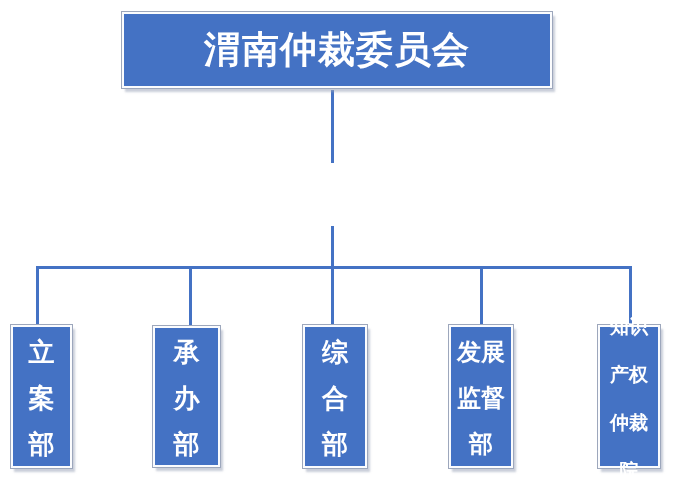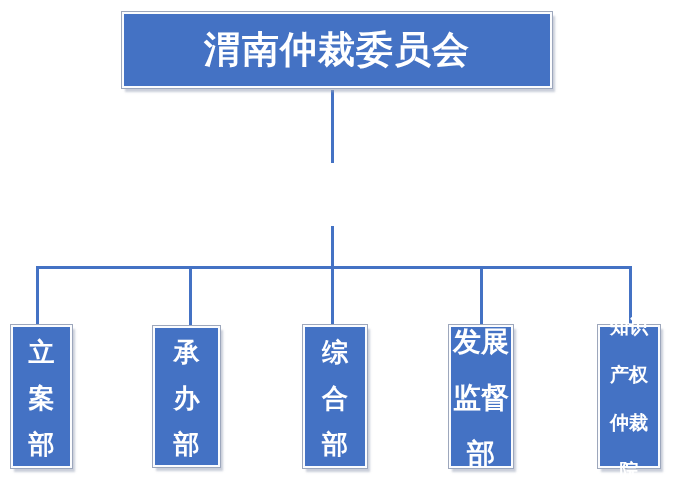--- a/index.html
+++ b/index.html
@@ -44,21 +44,21 @@
     top: 325px;
     height: 143px;
     white-space: pre-line;
     font-size: 26px;
     line-height: 46px;
     padding-top: 2px;
   }
   .dept-1 { left: 11px;  width: 61px; }
   .dept-2 { left: 153px; width: 67px; top: 326px; height: 141px; }
   .dept-3 { left: 303px; width: 64px; }
-  .dept-4 { left: 449px; width: 64px; font-size: 28px; line-height: 56px; }
+  .dept-4 { left: 449px; width: 64px; font-size: 24px; line-height: 46px; }
   .dept-5 { left: 598px; width: 62px; font-size: 19px; line-height: 48px; }
   .connector {
     position: absolute;
     background: #4472C4;
   }
   .v-line { width: 3px; }
   .h-line { height: 3px; }
   .c-root-mid  { left: 331px; top: 90px;  height: 73px; }
   .c-mid-bus   { left: 331px; top: 226px; height: 43px; }
   .c-bus       { left: 36px;  top: 266px; width: 596px; }

